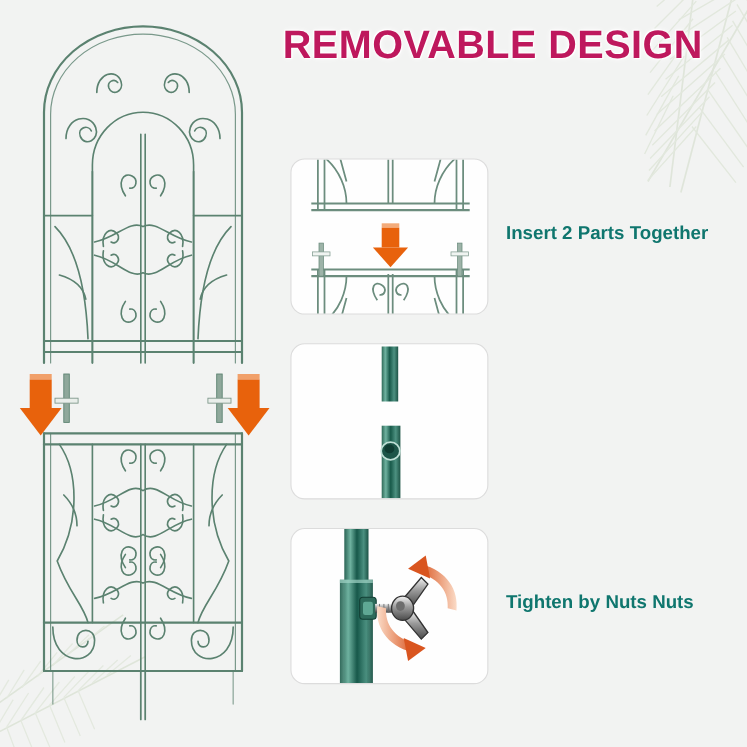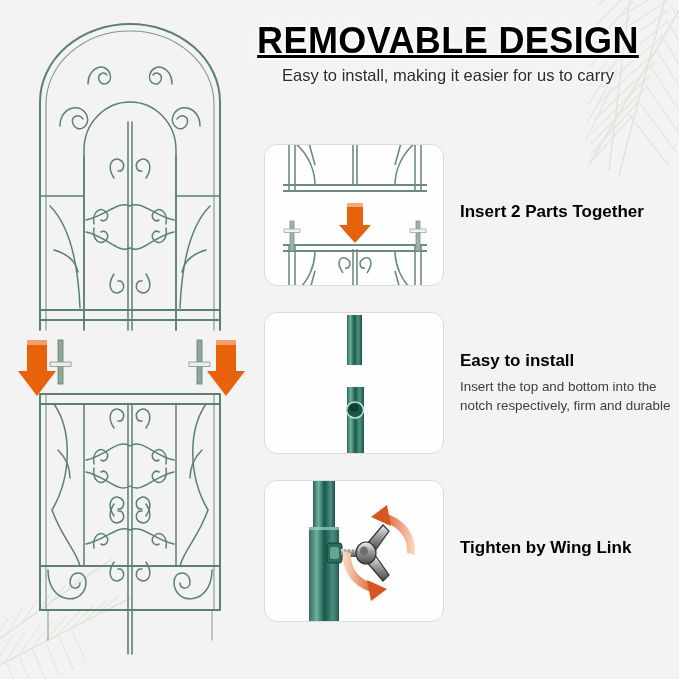--- a/index.html
+++ b/index.html
@@ -15,43 +15,42 @@
 
   
   .frond { position:absolute; pointer-events:none; opacity:.55; }
   .frond-tr { top:-30px; right:-20px; width:230px; height:210px; }
   .frond-bl { bottom:-10px; left:-38px; width:180px; height:150px; }
 
   
   .header { position:absolute; left:222px; top:22px; width:452px; text-align:center; }
   .title {
     font-size:36px; font-weight:bold; letter-spacing:.4px;
-    color:#000000; line-height:1.06;
+    color:#be185d; line-height:1.06;
     text-shadow:0 0 3px #fff, 0 0 6px #fff, 1px 1px 0 #fff, -1px -1px 0 #fff;
-    text-decoration:underline;
   }
   .subtitle {
     margin-top:6px; font-size:16.5px; color:#2b2b2b; font-weight:400;
     text-shadow:0 0 3px #fff, 0 0 5px #fff;
   }
 
   
   .product { position:absolute; left:14px; top:10px; width:232px; height:650px; }
 
   
   .cards { position:absolute; left:264px; top:140px; width:412px; }
   .card { position:relative; display:flex; align-items:center; height:150px; margin-bottom:18px; }
   .card-figure {
     width:180px; height:142px; flex:0 0 180px;
     border:1px solid #dcdcdc; border-radius:13px;
     background:#fefefe; position:relative; overflow:hidden;
   }
   .card-text { padding-left:16px; flex:1; }
   .card-head {
-    font-size:17px; font-weight:bold; color:#000000; line-height:1.2;
+    font-size:17px; font-weight:bold; color:#0f766e; line-height:1.2;
     margin-bottom:5px;
   }
   .card-body { font-size:13.4px; color:#3e3e3e; line-height:1.42; }
   svg { display:block; }
 </style>
 </head>
 <body>
 
 <div class="stage">
 
@@ -128,21 +127,20 @@
         <path d="M58 86 L75 62"></path>
         <path d="M72 76 L90 54"></path>
       <path d="M86 66 L104 46"></path>
         <path d="M100 56 L119 38"></path>
         <path d="M114 46 L133 30"></path>
     </g>
   </svg>
 
   <div class="header">
     <div class="title">REMOVABLE DESIGN</div>
-    <div class="subtitle">Easy to install, making it easier for us to carry</div>
   </div>
 
   <svg class="product" viewBox="0 0 232 650">
     <g stroke="#5b8270" fill="none" stroke-width="1.5" stroke-linecap="round">
 
       <path d="M26 320 L26 92 A90 78 0 0 1 206 92 L206 320" stroke-width="2"></path>
       <path d="M32 320 L32 94 A84 73 0 0 1 200 94 L200 320" stroke-width="1.1" opacity=".8"></path>
 
       <path d="M70 320 L70 140 A46 48 0 0 1 162 140 L162 320"></path>
 
@@ -300,24 +298,20 @@
           <rect x="82" y="2" width="15" height="50" fill="url(#tubeA)"></rect>
 
           <rect x="82" y="74" width="17" height="66" fill="url(#tubeA)"></rect>
 
           <g>
             <ellipse cx="90" cy="97" rx="8.5" ry="8" fill="#1c5548" stroke="#bfe0d6" stroke-width="1.6"></ellipse>
             <ellipse cx="89" cy="95" rx="4.5" ry="4" fill="#0f3c32"></ellipse>
           </g>
         </svg>
       </div>
-      <div class="card-text">
-        <div class="card-head">Easy to install</div>
-        <div class="card-body">Insert the top and bottom into the notch respectively, firm and durable</div>
-      </div>
     </div>
 
     <div class="card">
       <div class="card-figure">
         <svg viewBox="0 0 180 142" width="180" height="142">
           <defs>
             <linearGradient id="tubeB" x1="0" y1="0" x2="1" y2="0">
               <stop offset="0%" stop-color="#2b6455"></stop>
               <stop offset="25%" stop-color="#6fb2a0"></stop>
               <stop offset="52%" stop-color="#17584a"></stop>
@@ -365,18 +359,18 @@
 
           <g>
             <path d="M118 32 C142 38 152 56 150 74 L142 72 C143 58 135 45 116 40 Z" fill="url(#arrA)"></path>
             <path d="M122 24 L106 36 L126 45 Z" fill="#d9551f"></path>
             <path d="M110 112 C86 106 76 88 78 70 L86 72 C85 86 93 99 112 104 Z" fill="url(#arrB)"></path>
             <path d="M106 120 L122 108 L102 99 Z" fill="#d9551f"></path>
           </g>
         </svg>
       </div>
       <div class="card-text">
-        <div class="card-head">Tighten by Wing Link</div>
+        <div class="card-head">Tighten by Nuts Nuts</div>
       </div>
     </div>
 
   </div>
 </div>
 
 </body></html>

